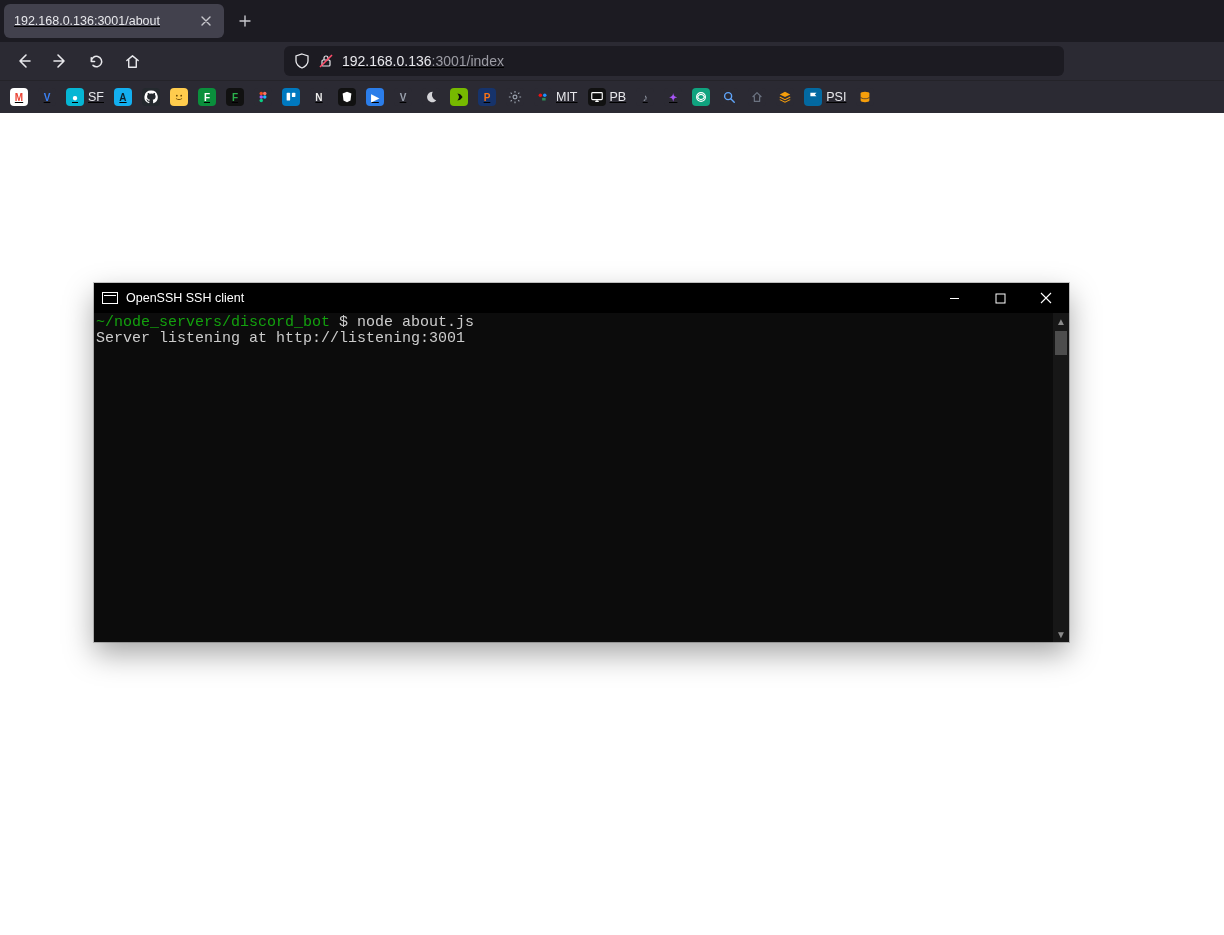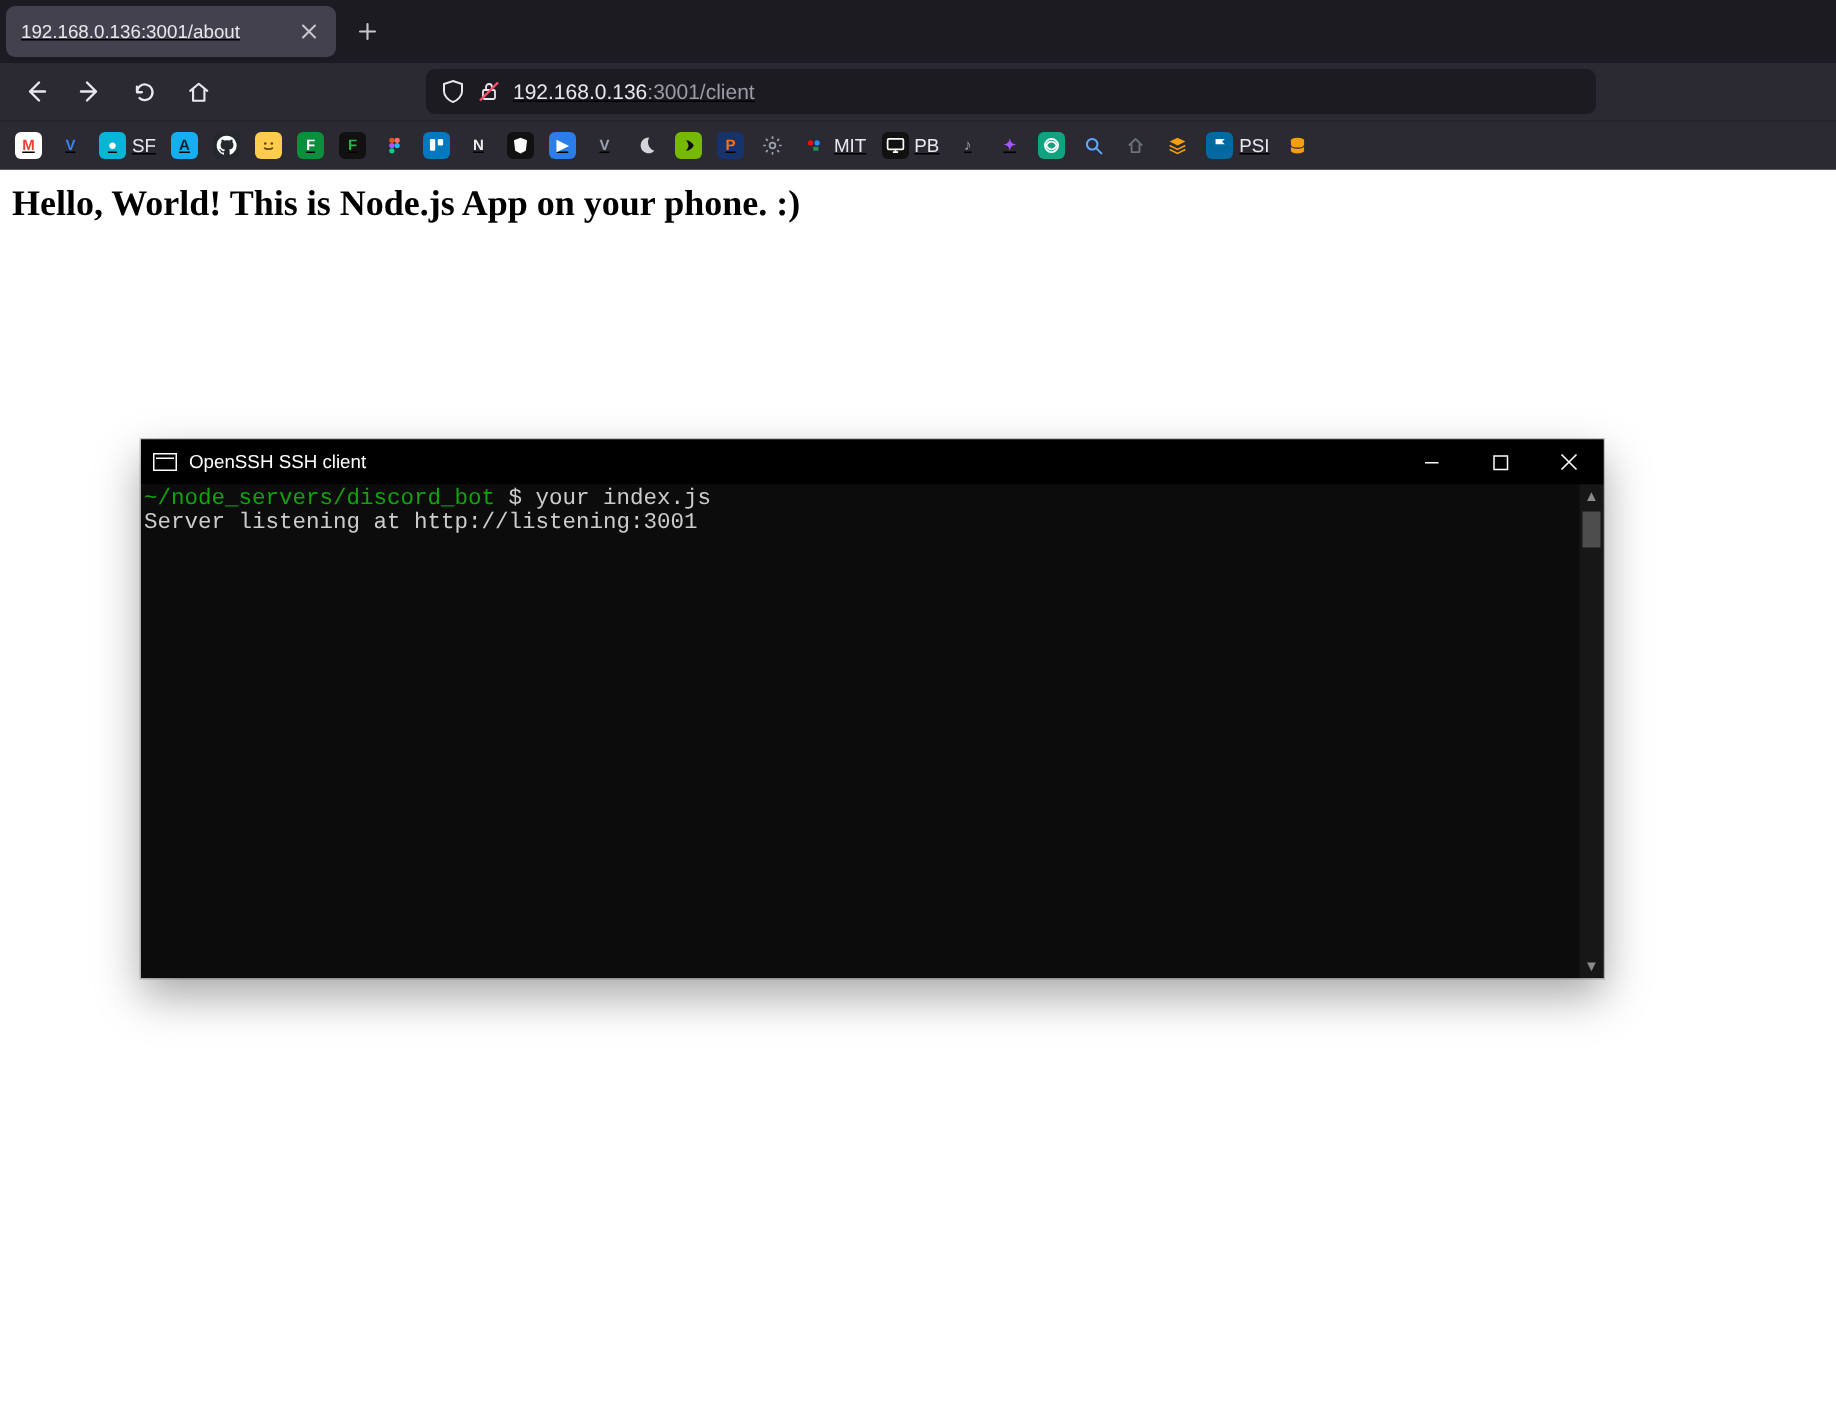--- a/index.html
+++ b/index.html
@@ -84,21 +84,21 @@
     <div class="url-bar">
       <svg width="16" height="16" viewBox="0 0 16 16">
           <path d="M8 1 L14 3 V8 C14 11 11 14 8 15 C5 14 2 11 2 8 V3 Z" fill="none" stroke="#e8e8ec" stroke-width="1.3"></path>
         </svg>
       <svg width="16" height="16" viewBox="0 0 16 16">
         <rect x="4" y="7" width="8" height="6" rx="1" fill="none" stroke="#e8e8ec" stroke-width="1.2"></rect>
         <path d="M6 7 V5 a2 2 0 0 1 4 0 V7" fill="none" stroke="#e8e8ec" stroke-width="1.2"></path>
         <line x1="2" y1="14" x2="14" y2="2" stroke="#ff4d6a" stroke-width="1.6"></line>
       </svg>
       <span class="url-text">
-        <span>192.168.0.136</span><span class="dim">:3001/client</span>
+        <span>192.168.0.136</span><span class="dim">:3001/index</span>
       </span>
     </div>
   </div>
 
   <div class="bm-bar" id="bm-bar">
       <div class="bm" style="background: rgb(255, 255, 255); color: rgb(234, 67, 53);">M</div>
       <div class="bm" style="background: rgb(43, 42, 51); color: rgb(59, 130, 246);">V</div>
       <div class="bm-labeled">
         <span class="bm" style="background:#06b6d4;color:#ffffff">●</span>
         <span>SF</span>
@@ -218,21 +218,20 @@
         <svg width="14" height="14" viewBox="0 0 16 16">
           <ellipse cx="8" cy="4" rx="5" ry="2" fill="#f59e0b"></ellipse>
           <path d="M3 4v8c0 1.1 2.2 2 5 2s5-.9 5-2V4" fill="#f59e0b"></path>
           <path d="M3 8c0 1.1 2.2 2 5 2s5-.9 5-2" fill="none" stroke="#2b2a33" stroke-width=".8"></path>
         </svg>
       </div>
     </div>
 </div>
 
 <div class="page">
-  <h2 class="page-heading">Hello, World! This is Node.js App on your phone. :)</h2>
 
   <div class="term-window">
     <div class="term-title">
       <span class="ico"></span>
       <span class="ttl">OpenSSH SSH client</span>
       <div class="term-btn">
         <svg width="11" height="11" viewBox="0 0 11 11">
             <path d="M1 5.5 H10" stroke="#fff" stroke-width="1"></path>
           </svg>
       </div>
@@ -240,21 +239,21 @@
         <svg width="11" height="11" viewBox="0 0 11 11">
             <rect x="1" y="1" width="9" height="9" fill="none" stroke="#fff" stroke-width="1"></rect>
           </svg>
       </div>
       <div class="term-btn">
         <svg width="12" height="12" viewBox="0 0 12 12">
             <path d="M1 1 L11 11 M11 1 L1 11" stroke="#fff" stroke-width="1.1"></path>
           </svg>
       </div>
     </div>
-    <div class="term-body"><span class="green">~/node_servers/discord_bot</span><span> $ </span><span>your index.js</span>
+    <div class="term-body"><span class="green">~/node_servers/discord_bot</span><span> $ </span><span>node about.js</span>
 <span>Server listening at http://listening:3001</span></div>
     <div class="term-scroll">
       <div class="arrow up">▲</div>
       <div class="thumb"></div>
       <div class="arrow dn">▼</div>
     </div>
   </div>
 </div>
 
 </body></html>

